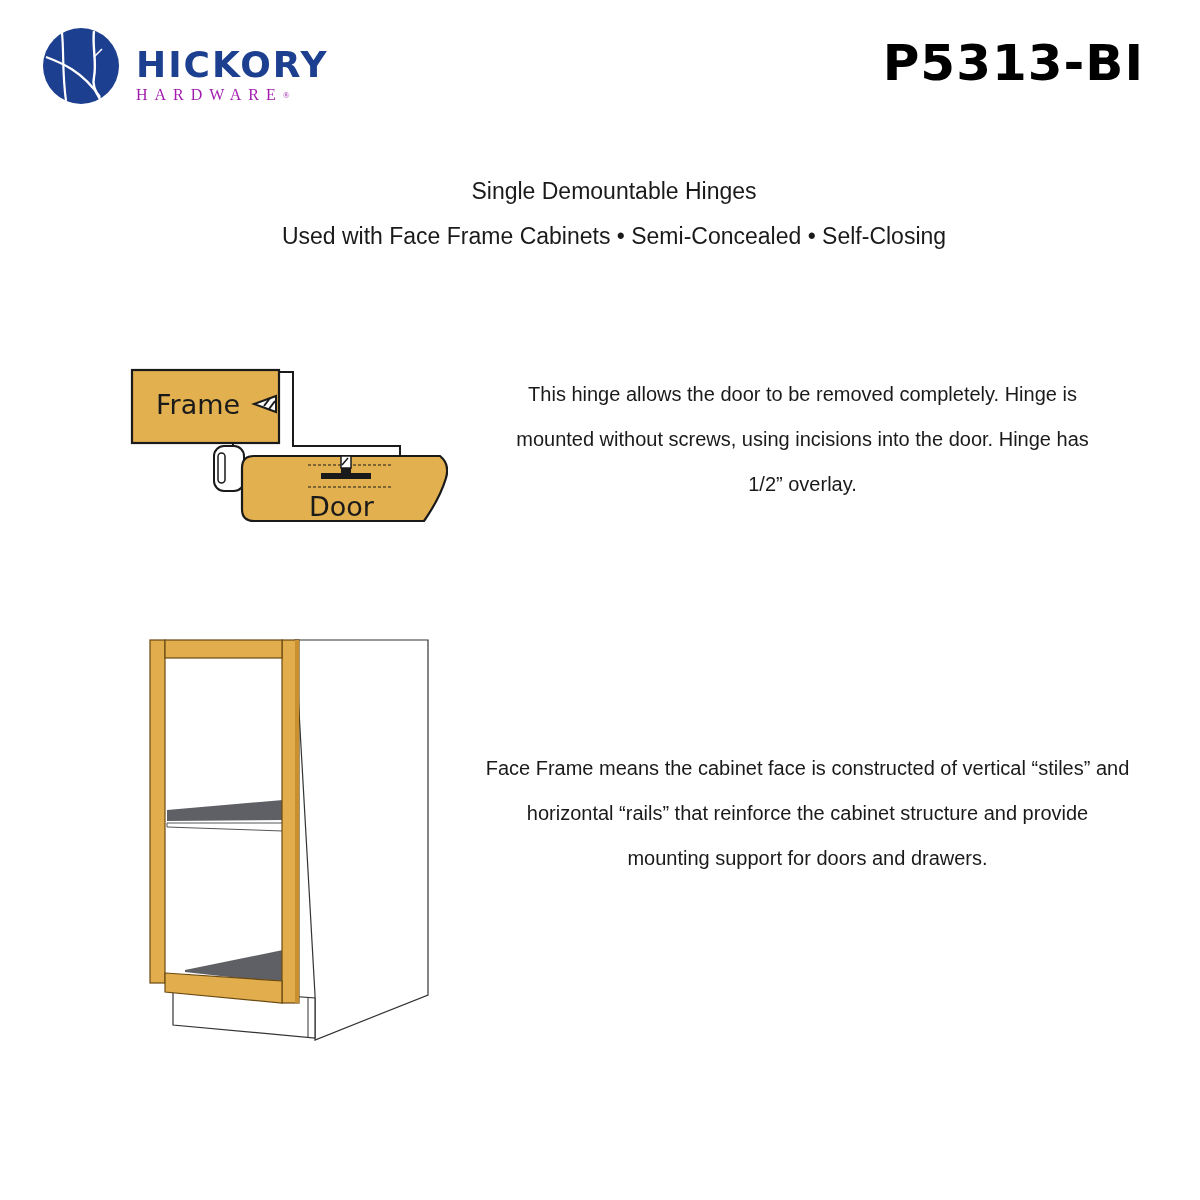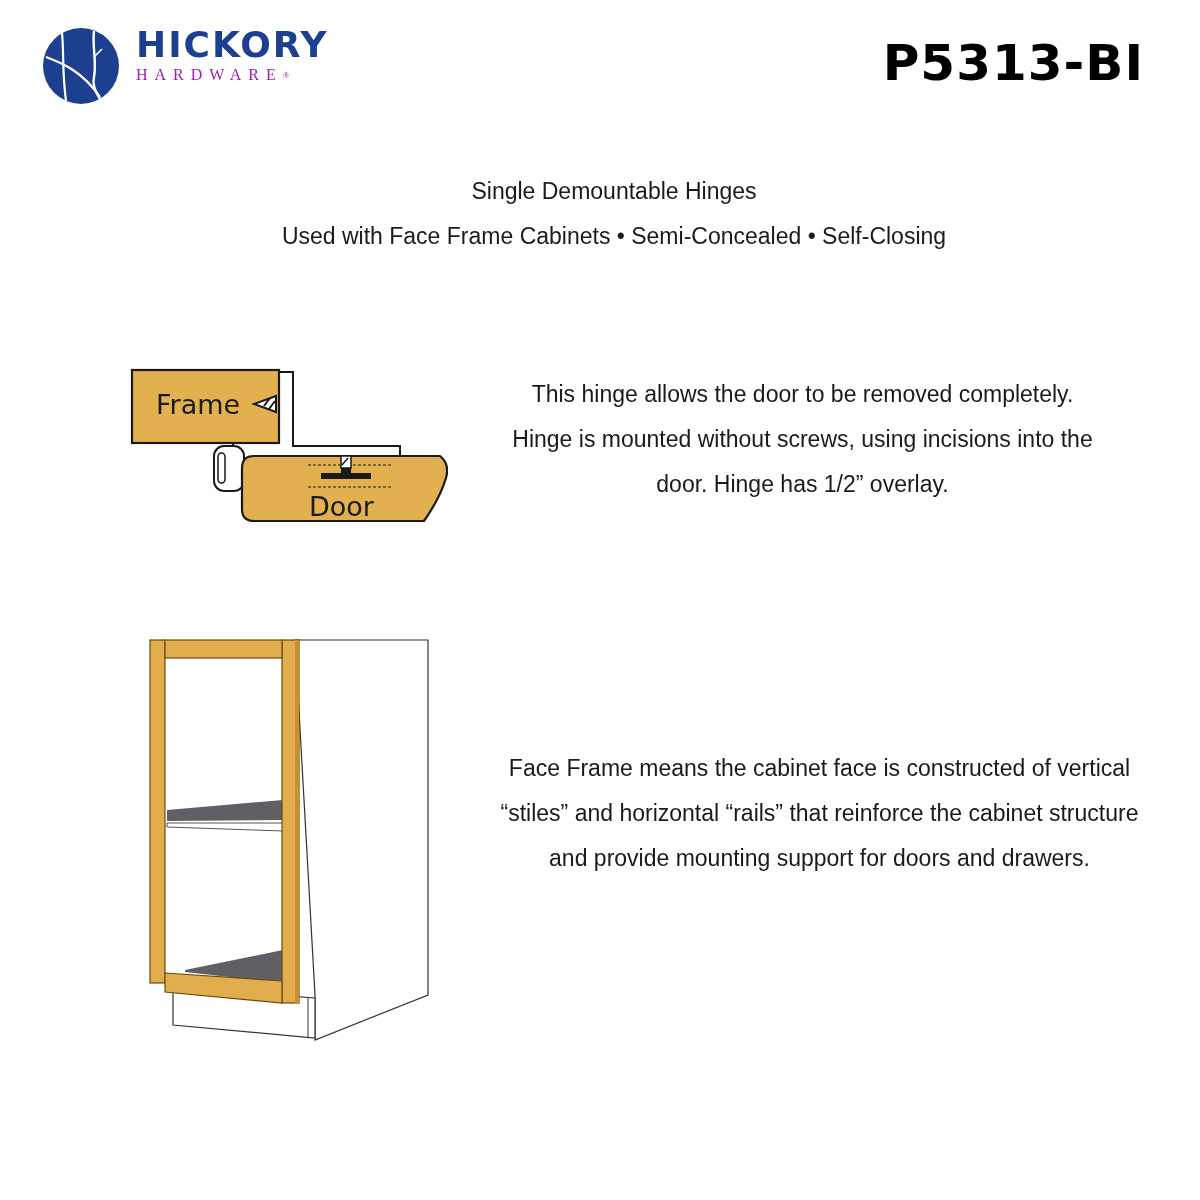--- a/index.html
+++ b/index.html
@@ -1,33 +1,33 @@
 <!DOCTYPE html>
 <html><head>
   <meta charset="utf-8">
   <style>
     * { margin: 0; padding: 0; box-sizing: border-box; }
     html, body { width: 1200px; height: 1200px; background: #ffffff; overflow: hidden; }
     body { position: relative; font-family: "Liberation Sans", "DejaVu Sans", sans-serif; color: #1a1a1a; }
 
-    .logo { position: absolute; left: 42px; top: 27px; display: flex; align-items: flex-start; }
+    .logo { position: absolute; left: 42px; top: 27px; display: flex; align-items: flex-end; }
     .logo-mark { width: 78px; height: 78px; }
     .logo-text { margin-left: 16px; }
     .logo-brand { font-family: "DejaVu Sans", sans-serif; font-weight: bold; font-size: 36px; color: #1d3f8f; letter-spacing: 2px; line-height: 36px; }
     .logo-sub { font-family: Liberation Serif, serif; font-size: 16px; color: #a21caf; letter-spacing: 7px; line-height: 20px; margin-top: 2px; }
 
     .sku { position: absolute; right: 56px; top: 34px; font-family: "DejaVu Sans", sans-serif; font-weight: bold; font-size: 50px; color: #000; letter-spacing: 1px; text-align: right; }
 
     .headline { position: absolute; left: 0; width: 1228px; text-align: center; font-size: 23px; color: #1a1a1a; }
     .headline.h1 { top: 178px; }
     .headline.h2 { top: 223px; }
 
-    .para { position: absolute; text-align: center; font-size: 23px; line-height: 45px; color: #1a1a1a; }
+    .para { position: absolute; text-align: center; font-size: 20px; line-height: 45px; color: #1a1a1a; }
     .para.p1 { left: 500px; width: 605px; top: 372px; }
-    .para.p2 { left: 497px; width: 645px; top: 746px; text-align: center; }
+    .para.p2 { left: 485px; width: 645px; top: 746px; text-align: center; }
 
     .hinge-diagram { position: absolute; left: 128px; top: 366px; width: 320px; height: 162px; }
     .cabinet-diagram { position: absolute; left: 145px; top: 635px; width: 290px; height: 410px; }
     .diag-label { font-family: "DejaVu Sans", sans-serif; font-size: 27px; fill: #1a1a1a; }
   </style>
 </head>
 <body>
 
 <div class="logo">
   <svg class="logo-mark" viewBox="0 0 78 78">

